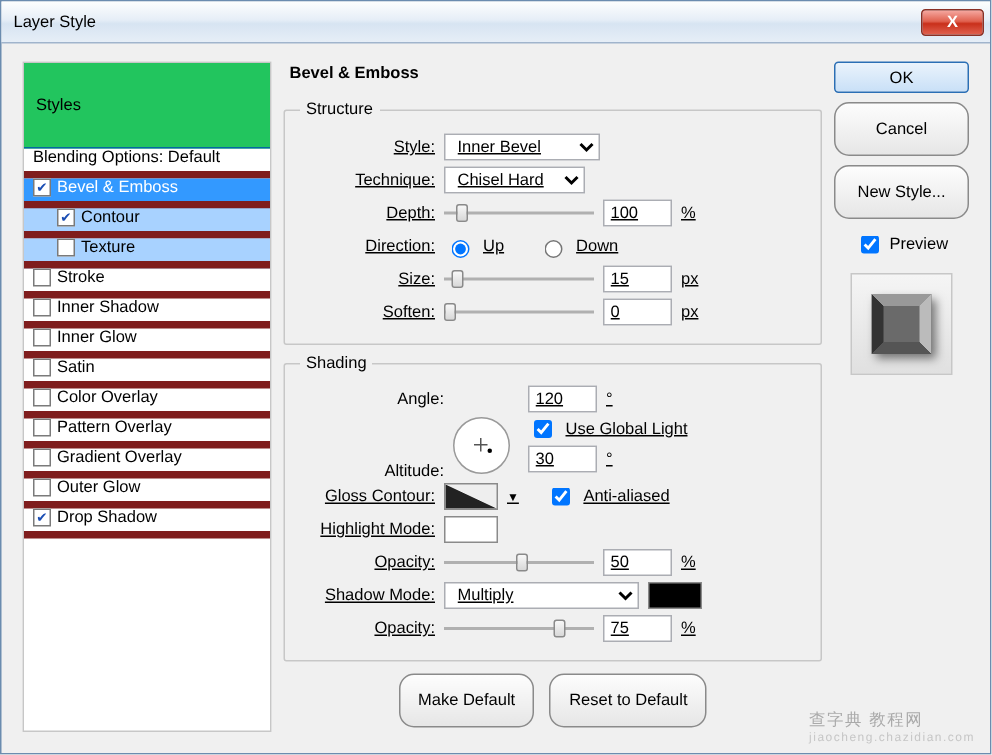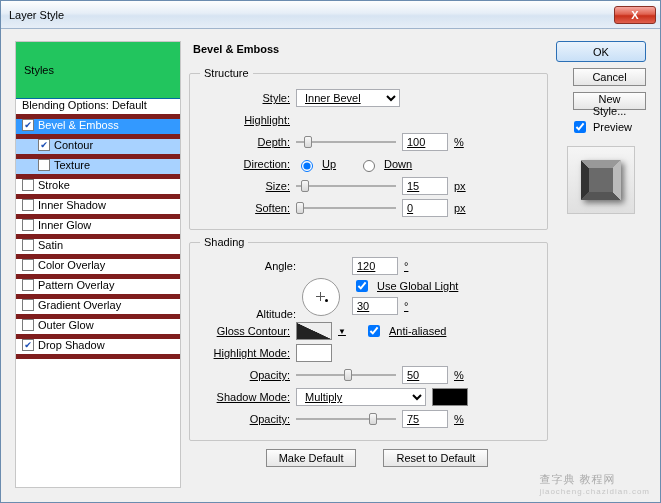--- a/index.html
+++ b/index.html
@@ -33,21 +33,21 @@
 .angle-dial .cross { position: absolute; left: 50%; top: 50%; width: 6px; height: 6px; transform: translate(-50%,-50%); }
 .angle-dial .cross::before, .angle-dial .cross::after { content:""; position:absolute; background:#555; }
 .angle-dial .cross::before { left:2px; top:-2px; width:1px; height:9px; }
 .angle-dial .cross::after { top:2px; left:-2px; height:1px; width:9px; }
 .angle-dial .dot { position: absolute; width: 3px; height: 3px; background: #000; border-radius: 50%; left: 60%; top: 55%; }
 .gloss-sw, .color-sw { width: 36px; height: 18px; border: 1px solid #8a8a8a; }
 .gloss-sw { background: linear-gradient(to top right, #222 0%, #222 49%, #eee 51%, #eee 100%); }
 .color-sw.white { background: #fff; }
 .color-sw.black { background: #000; }
 .btn-row { display: flex; gap: 10px; justify-content: center; padding-top: 2px; }
-button.std { height: 18px; padding: 0 12px; background: linear-gradient(#fdfdfd,#e6e6e6); border: 1px solid #8a8a8a; border-radius: 0; margin-left: 17px; }
+button.std { height: 36px; padding: 0 12px; background: linear-gradient(#fdfdfd,#e6e6e6); border: 1px solid #8a8a8a; border-radius: 10px; }
 .right-col { width: 90px; display: flex; flex-direction: column; gap: 6px; align-items: stretch; }
 button.primary { border: 1px solid #2b6fb5; background: linear-gradient(#eaf3fc,#c9e0f7); height: 21px; border-radius: 3px; }
 .preview-box { width: 68px; height: 68px; margin: 4px auto 0 auto; background: linear-gradient(#f5f5f5,#e0e0e0); border: 1px solid #c7c7c7; display: flex; align-items: center; justify-content: center; }
 .preview-bevel { width: 40px; height: 40px; background: #7a7a7a; position: relative; box-shadow: 3px 3px 6px rgba(0,0,0,.5); }
 .preview-bevel::before { content:""; position:absolute; inset:0; background: conic-gradient(from 45deg, #bbb 0deg 90deg, #555 90deg 180deg, #333 180deg 270deg, #999 270deg 360deg); clip-path: polygon(0 0,100% 0,100% 100%,0 100%,0 0,50% 50%); }
 .preview-bevel::after { content:""; position:absolute; left:20%; top:20%; right:20%; bottom:20%; background:#6a6a6a; }
 .prev-row { display:flex; align-items:center; gap:4px; justify-content:center; margin-top:2px; }
 .watermark { position:absolute; right:10px; bottom:6px; color:#aaa; font-size:12px; letter-spacing:1px; pointer-events:none; }
 .watermark .sub { font-size:8px; color:#c6c6c6; display:block; text-align:right; }
 </style>
@@ -124,21 +124,22 @@
     <div class="main-panel">
       <div class="main-title">Bevel &amp; Emboss</div>
 
       <fieldset>
         <legend>Structure</legend>
         <div class="row">
           <span class="lbl">Style:</span>
           <select style="width:104px"><option>Inner Bevel</option></select>
         </div>
         <div class="row">
-          <span class="lbl">Highlight:</span>
+          <span class="lbl">Technique:</span>
+          <select style="width:94px"><option>Chisel Hard</option></select>
         </div>
         <div class="row">
           <span class="lbl">Depth:</span>
           <div class="slider">
               <div class="track"></div>
               <div class="thumb" style="left:8%"></div>
             </div>
           <input type="text" value="100" style="">
           <span class="unit">%</span>
         </div>

